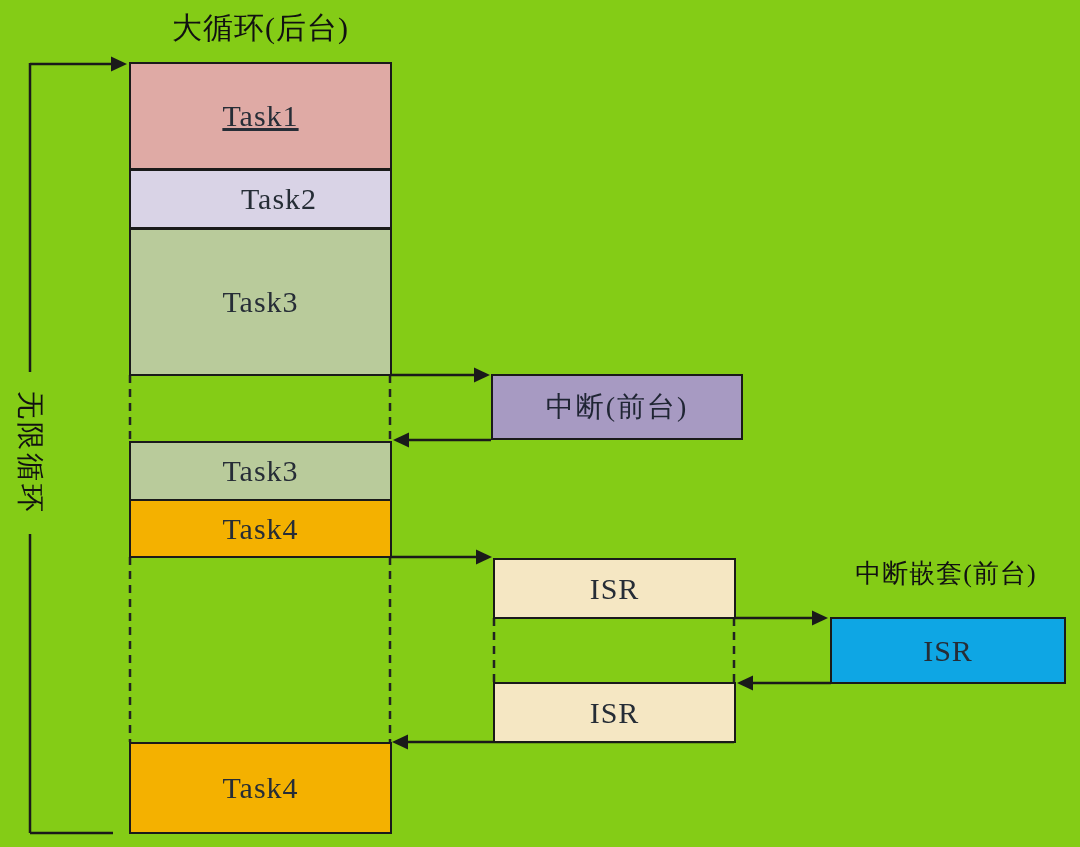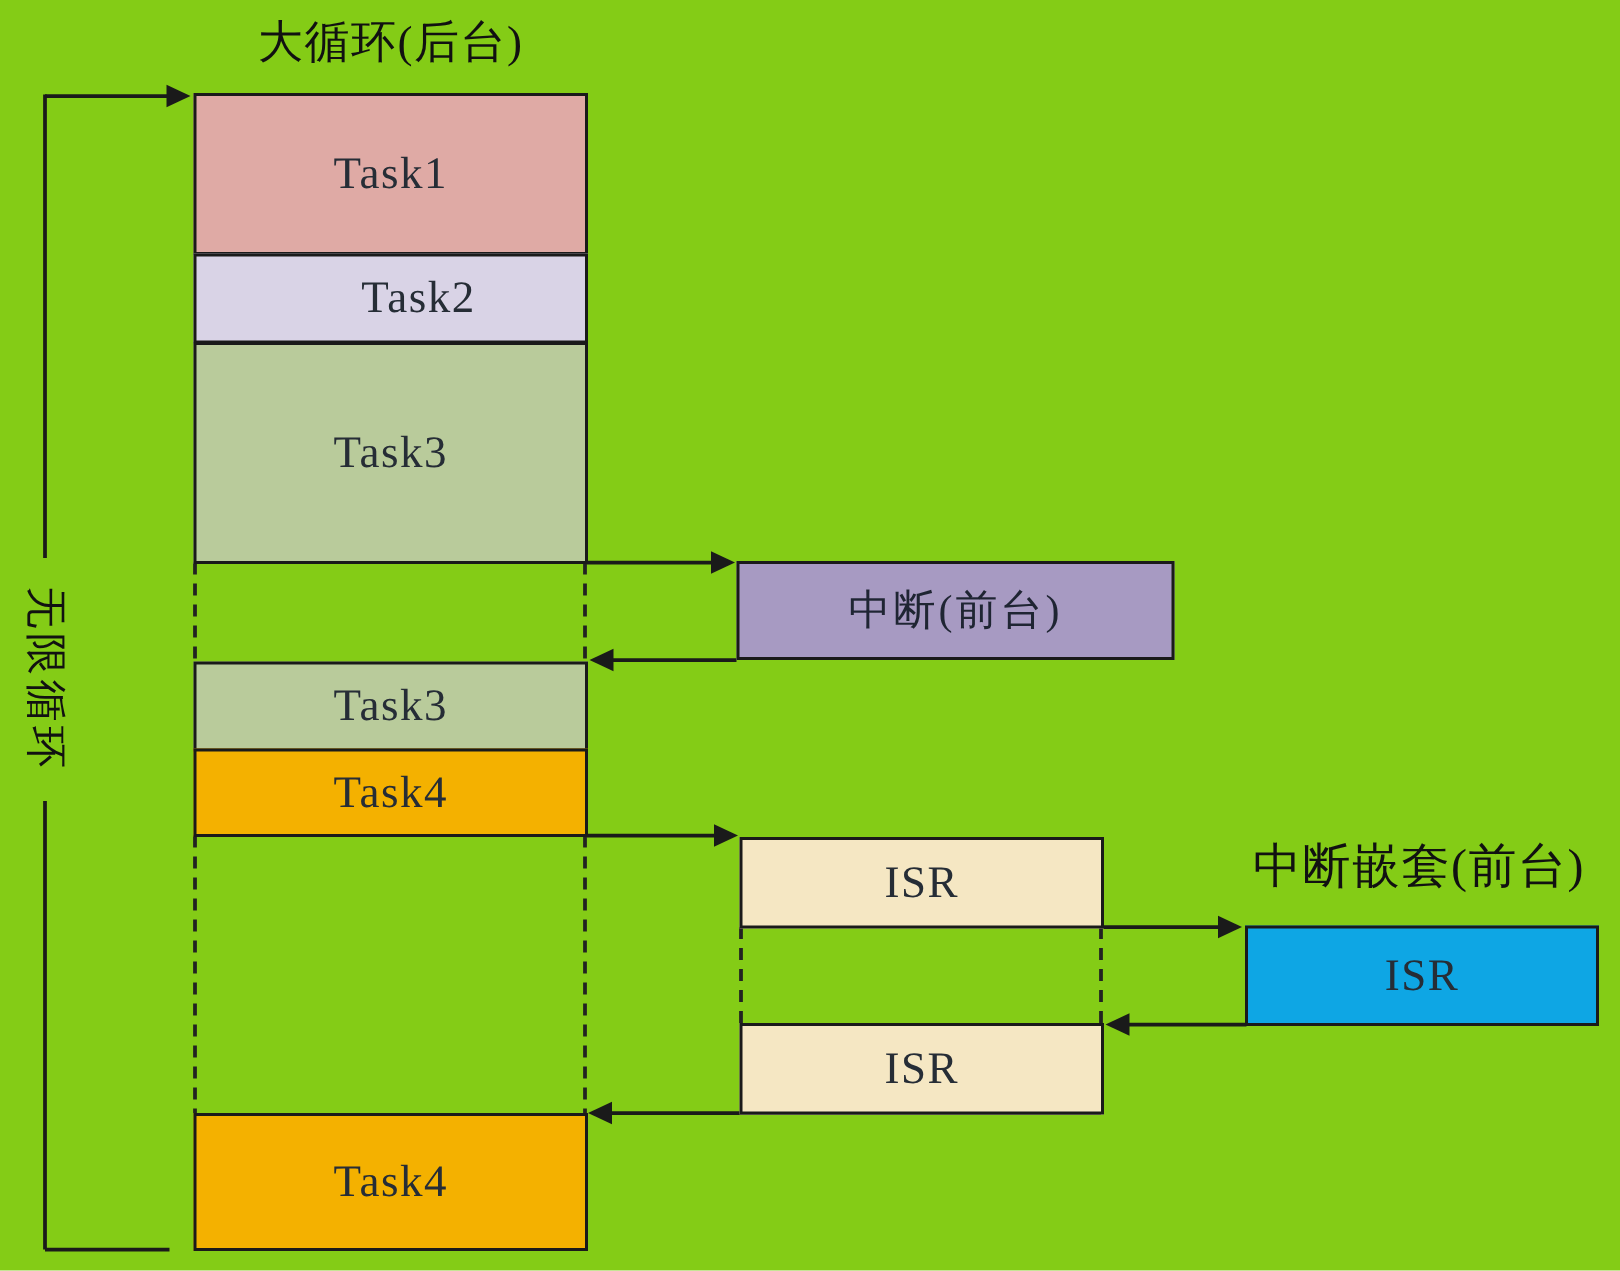--- a/index.html
+++ b/index.html
@@ -95,25 +95,25 @@
     <line x1="130" y1="375" x2="130" y2="442" stroke="#222222" stroke-width="2.5" stroke-dasharray="8 6"></line>
     <line x1="390" y1="375" x2="390" y2="442" stroke="#222222" stroke-width="2.5" stroke-dasharray="8 6"></line>
     <line x1="130" y1="557" x2="130" y2="742" stroke="#222222" stroke-width="2.5" stroke-dasharray="8 6"></line>
     <line x1="390" y1="557" x2="390" y2="742" stroke="#222222" stroke-width="2.5" stroke-dasharray="8 6"></line>
     <line x1="494" y1="618" x2="494" y2="683" stroke="#222222" stroke-width="2.5" stroke-dasharray="8 6"></line>
     <line x1="734" y1="618" x2="734" y2="683" stroke="#222222" stroke-width="2.5" stroke-dasharray="8 6"></line>
   </svg>
 
   <div class="diagram-title" style="left:129px; top:8px; width:263px;">大循环(后台)</div>
 
-  <div class="diagram-title" style="left:812px; top:556px; width:268px; font-size:32px;">中断嵌套(前台)</div>
+  <div class="diagram-title" style="left:812px; top:556px; width:268px; font-size:26px;">中断嵌套(前台)</div>
 
   <div class="left-rotated-label">无限循环</div>
 
-  <div class="block" style="left: 129px; top: 62px; width: 263px; height: 108px; background-color: rgb(223, 170, 165);">
+  <div class="block" style="left: 129px; top: 62px; width: 263px; height: 108px; background-color: rgb(223, 170, 165); text-decoration: underline;">
     <span>Task1</span>
   </div>
 
   <div class="block" style="left: 129px; top: 169px; width: 263px; height: 60px; background-color: rgb(217, 211, 230); padding-left: 37px;">
     <span>Task2</span>
   </div>
 
   <div class="block" style="left: 129px; top: 228px; width: 263px; height: 148px; background-color: rgb(185, 203, 155);">
     <span>Task3</span>
   </div>
@@ -123,21 +123,21 @@
   </div>
 
   <div class="block" style="left: 129px; top: 499px; width: 263px; height: 59px; background-color: rgb(244, 177, 0);">
     <span>Task4</span>
   </div>
 
   <div class="block" style="left: 129px; top: 742px; width: 263px; height: 92px; background-color: rgb(244, 177, 0);">
     <span>Task4</span>
   </div>
 
-  <div class="block cn" style="left: 491px; top: 374px; width: 292px; height: 66px; background-color: rgb(167, 154, 194);">
+  <div class="block cn" style="left: 491px; top: 374px; width: 252px; height: 66px; background-color: rgb(167, 154, 194);">
     <span>中断(前台)</span>
   </div>
 
   <div class="block" style="left: 493px; top: 558px; width: 243px; height: 61px; background-color: rgb(245, 231, 195);">
     <span>ISR</span>
   </div>
 
   <div class="block" style="left: 830px; top: 617px; width: 236px; height: 67px; background-color: rgb(14, 166, 228);">
     <span>ISR</span>
   </div>

